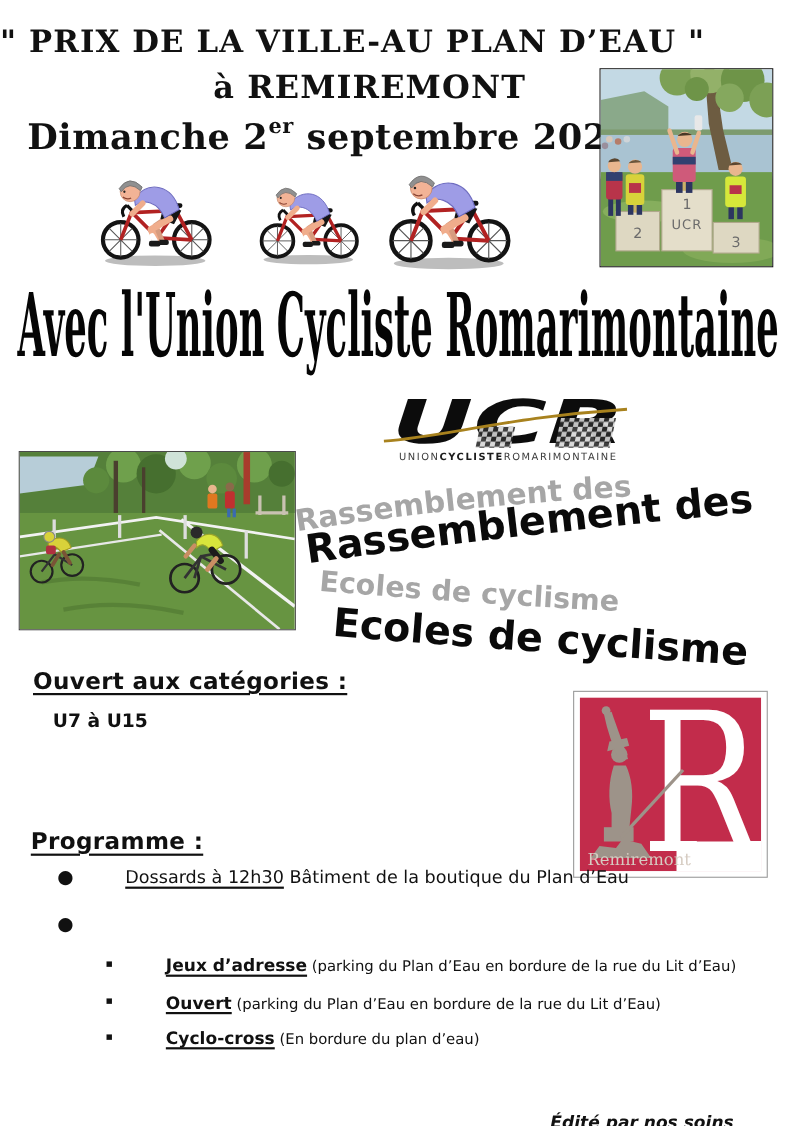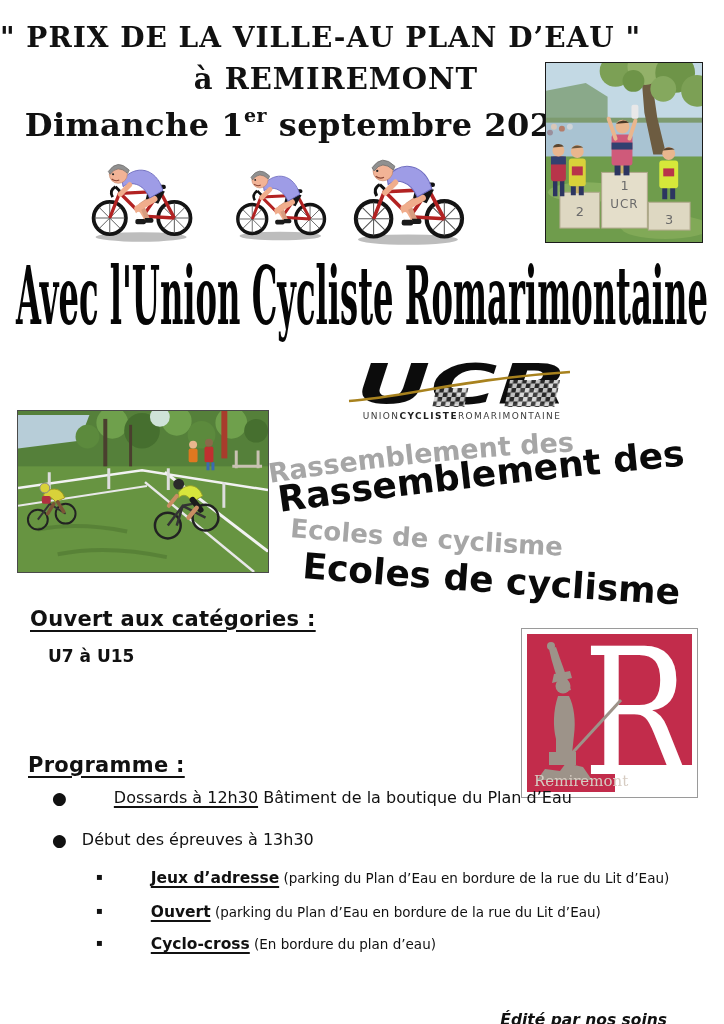--- a/index.html
+++ b/index.html
@@ -65,21 +65,21 @@
         <circle cx="34" cy="24" r="9.5" fill="#f2b396" stroke="#c08060" stroke-width=".6"></circle>
         <path d="M23.5,21 Q33,7 45.5,19.5 L44,23 Q33,13 25.5,24 Z" fill="#909090" stroke="#6e6e6e" stroke-width=".8"></path>
         <circle cx="28.5" cy="24" r="1.1" fill="#222"></circle>
         <path d="M27,29 q4,3 8,1" stroke="#8a4433" stroke-width="1.2" fill="none"></path>
       </symbol>
     </defs>
   </svg>
 
   <div class="abs title">" PRIX DE LA VILLE-AU PLAN D’EAU "</div>
   <div class="abs title2">à REMIREMONT</div>
-  <div class="abs dateline"><span>Dimanche 1</span><sup>er</sup><span> septembre 2024</span></div>
+  <div class="abs dateline"><span>Dimanche 2</span><sup>er</sup><span> septembre 2024</span></div>
 
   <svg class="abs" style="left:86px;top:151px" width="114" height="96" viewBox="0 0 120 100">
       <use href="#cyclist-sym"></use>
     </svg>
   <svg class="abs" style="left:231px;top:158px" width="102" height="88" viewBox="0 0 120 100">
       <use href="#cyclist-sym"></use>
     </svg>
   <svg class="abs" style="left:344px;top:146px" width="132" height="104" viewBox="0 0 120 100">
       <use href="#cyclist-sym"></use>
     </svg>
@@ -267,21 +267,20 @@
 
   <div class="abs h-underline" style="left:28px;top:753px">Programme :</div>
 
   <div class="abs bullet-row" style="left:52px;top:788px;font-size:16px">
     <span class="dot">●</span>
     <span><span class="u1">Dossards à 12h30</span><span> Bâtiment de la boutique du Plan d’Eau</span></span>
   </div>
 
   <div class="abs bullet-row" style="left:52px;top:830px;font-size:16px">
     <span class="dot">●</span>
-    <span>Début des épreuves à 13h30</span>
   </div>
 
   <div class="abs bullet-row" style="left:96px;top:868px">
     <span class="sq">▪</span>
     <span><span class="bold u1" style="font-size:15.5px">Jeux d’adresse</span><span style="font-size:13.5px"> (parking du Plan d’Eau en bordure de la rue du Lit d’Eau)</span></span>
   </div>
 
   <div class="abs bullet-row" style="left:96px;top:902px">
     <span class="sq">▪</span>
     <span><span class="bold u1" style="font-size:15.5px">Ouvert</span><span style="font-size:13.5px"> (parking du Plan d’Eau en bordure de la rue du Lit d’Eau)</span></span>

